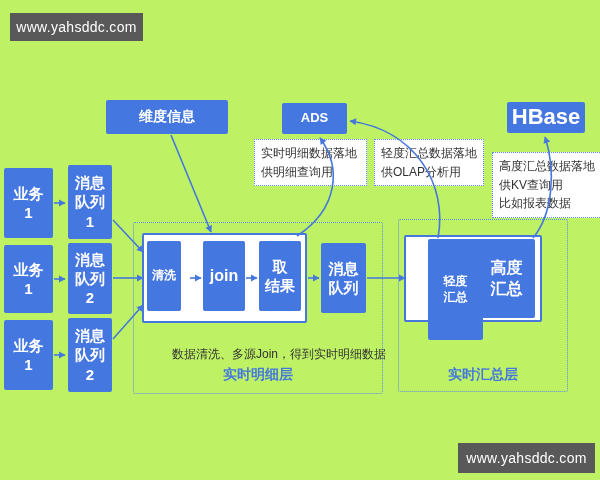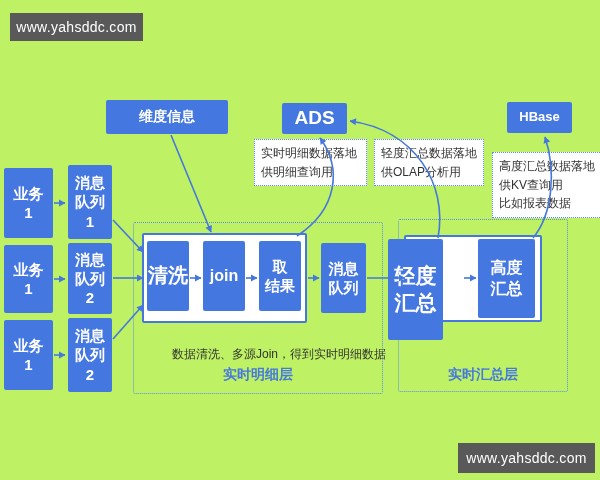--- a/index.html
+++ b/index.html
@@ -26,22 +26,22 @@
 </style>
 </head>
 <body>
 
 <div class="stage">
 
   <div class="abs wm" style="left:10px;top:13px;width:133px;height:28px;">www.yahsddc.com</div>
   <div class="abs wm" style="left:458px;top:443px;width:137px;height:30px;">www.yahsddc.com</div>
 
   <div class="abs box z10" style="left:106px;top:100px;width:122px;height:34px;font-size:14px;">维度信息</div>
-  <div class="abs box z10" style="left:282px;top:103px;width:65px;height:31px;font-size:19px;">ADS</div>
-  <div class="abs box z10" style="left:507px;top:102px;width:65px;height:31px;font-size:13px;text-align:center;">HBase</div>
+  <div class="abs box z10" style="left:282px;top:103px;width:65px;height:31px;font-size:13px;">ADS</div>
+  <div class="abs box z10" style="left:507px;top:102px;width:78px;height:31px;font-size:22px;text-align:center;">HBase</div>
 
   <div class="abs ann" style="left:246px;top:139px;width:113px;">实时明细数据落地
 供明细查询用</div>
   <div class="abs ann" style="left:366px;top:139px;width:110px;">轻度汇总数据落地
 供OLAP分析用</div>
   <div class="abs ann" style="left:484px;top:152px;width:112px;">高度汇总数据落地
 供KV查询用
 比如报表数据</div>
 
   <div class="abs box z10" style="left:4px;top:168px;width:49px;height:70px;font-size:15px;">业务
@@ -57,32 +57,32 @@
 2</div>
 
   <div class="abs box z10" style="left:4px;top:320px;width:49px;height:70px;font-size:15px;">业务
 1</div>
   <div class="abs box z10" style="left:68px;top:318px;width:44px;height:74px;font-size:15px;">消息
 队列
 2</div>
 
   <div class="abs dashedbox" style="left:133px;top:222px;width:250px;height:172px;"></div>
   <div class="abs frame" style="left:142px;top:233px;width:165px;height:90px;"></div>
-  <div class="abs box z10" style="left:147px;top:241px;width:42px;height:70px;font-size:20px;">清洗</div>
+  <div class="abs box z10" style="left:147px;top:241px;width:34px;height:70px;font-size:12px;">清洗</div>
   <div class="abs box z10" style="left:203px;top:241px;width:42px;height:70px;font-size:16px;">join</div>
   <div class="abs box z10" style="left:259px;top:241px;width:42px;height:70px;font-size:15px;">取
 结果</div>
   <div class="abs box z10" style="left:321px;top:243px;width:45px;height:70px;font-size:15px;">消息
 队列</div>
   <div class="abs note" style="left:133px;top:346px;width:250px;margin-left:21px;">数据清洗、多源Join，得到实时明细数据</div>
   <div class="abs layer-title" style="left:133px;top:366px;width:250px;">实时明细层</div>
 
   <div class="abs dashedbox" style="left:398px;top:219px;width:170px;height:173px;"></div>
   <div class="abs frame" style="left:404px;top:235px;width:138px;height:87px;"></div>
-  <div class="abs box z10" style="left:388px;top:239px;width:55px;height:101px;font-size:21px;">轻度
+  <div class="abs box z10" style="left:428px;top:239px;width:55px;height:101px;font-size:12px;">轻度
 汇总</div>
   <div class="abs box z10" style="left:478px;top:239px;width:57px;height:79px;font-size:16px;">高度
 汇总</div>
   <div class="abs layer-title" style="left:398px;top:366px;width:170px;">实时汇总层</div>
 
   <svg class="arrow-layer" width="600" height="480" viewBox="0 0 600 480">
     <defs>
       <marker id="arw" markerWidth="8" markerHeight="8" refX="6.5" refY="4" orient="auto" markerUnits="userSpaceOnUse">
         <path d="M0.5,0.5 L7,4 L0.5,7.5 Z" style="fill:var(--line-blue,#4577dd)"></path>
       </marker>

